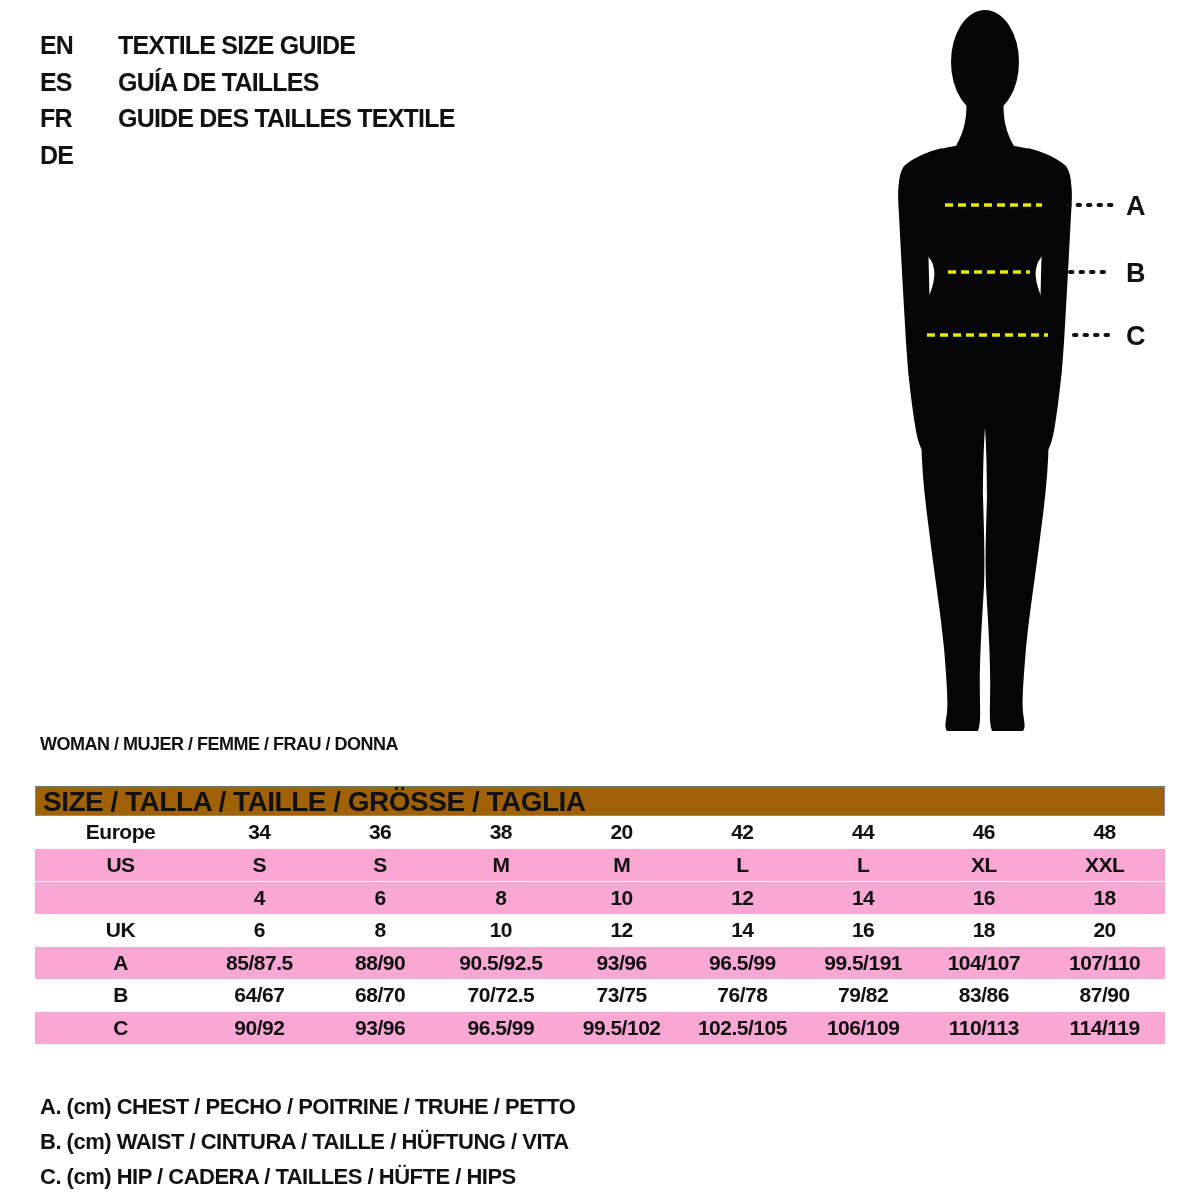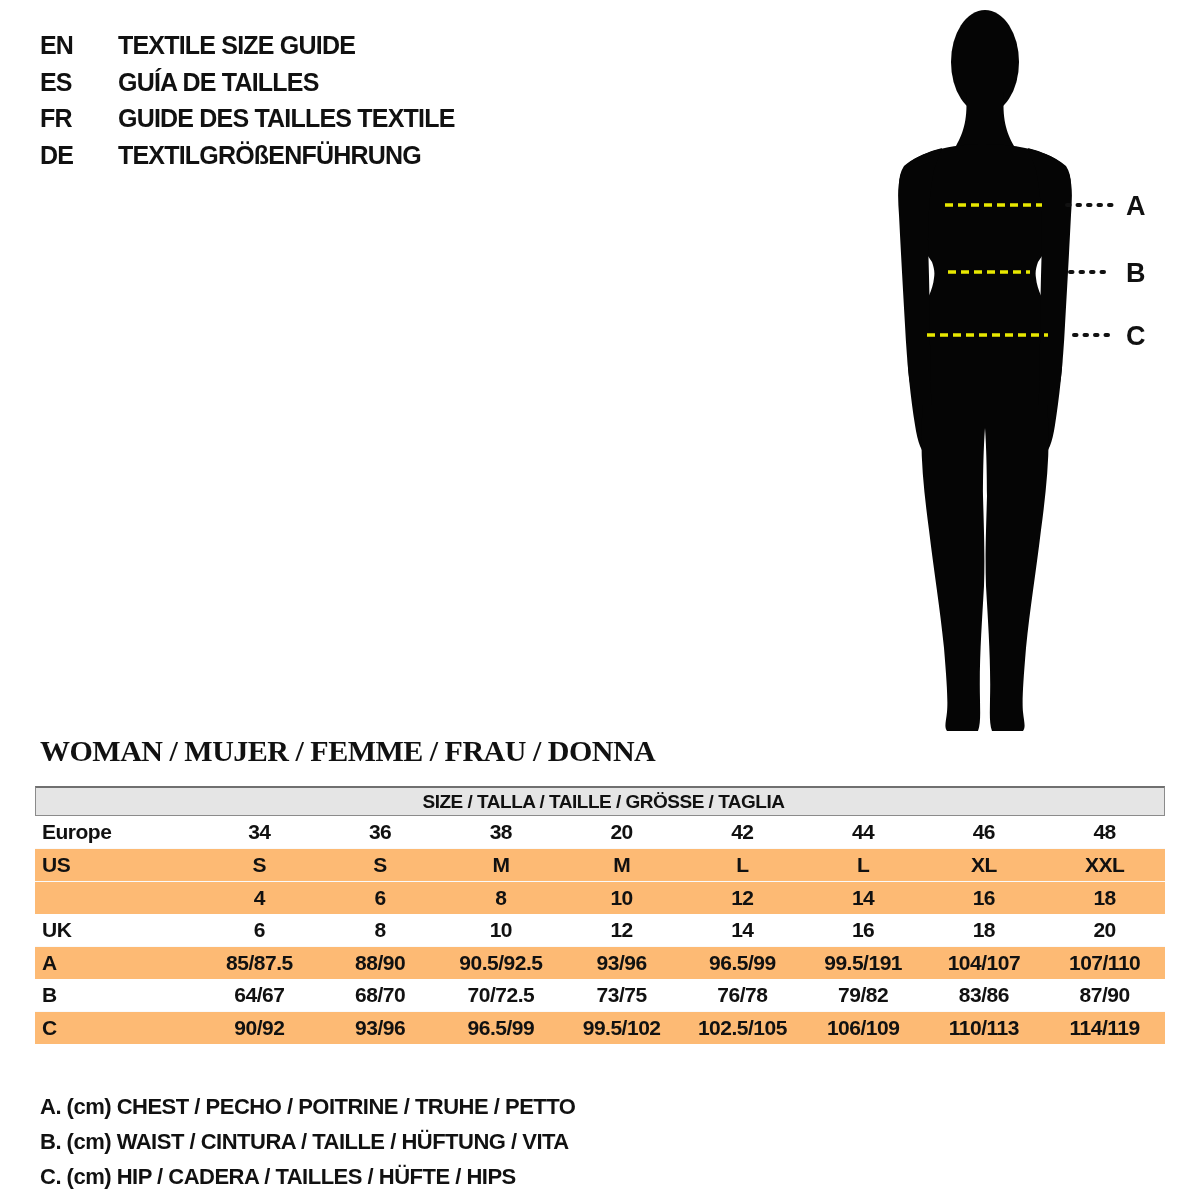--- a/index.html
+++ b/index.html
@@ -10,35 +10,35 @@
   
   .lang-block{position:absolute;left:40px;top:31px;}
   .lang-row{display:flex;height:36.5px;}
   .lang-code{width:78px;font-size:25px;font-weight:700;letter-spacing:-0.8px;}
   .lang-label{font-size:25px;font-weight:700;letter-spacing:-0.8px;white-space:nowrap;}
   
   .figure{position:absolute;left:860px;top:0;width:340px;height:760px;}
   .figure .body{fill:#050505;}
   .measure-label{font-family:"Liberation Sans",sans-serif;font-size:27px;font-weight:700;fill:#111;}
   
-  .section-title{position:absolute;left:40px;top:734px;font-size:30px;font-weight:700;letter-spacing:-0.5px;white-space:nowrap;font-family:Liberation Serif, serif;}
+  .section-title{position:absolute;left:40px;top:734px;font-size:18px;font-weight:700;letter-spacing:-0.5px;white-space:nowrap;}
   
   .size-table{position:absolute;left:35px;top:786px;width:1130px;}
   .table-header{
-    box-sizing:border-box;height:30px;line-height:27px;background:#e5e5e5;
+    box-sizing:border-box;height:30px;line-height:27px;background:#a16207;
     border:1px solid #8b8b8b;border-top:2px solid #707070;
-    font-size:19px;font-weight:700;letter-spacing:-0.5px;padding-left:7px;white-space:nowrap;text-align:center;
+    font-size:28px;font-weight:700;letter-spacing:-0.5px;padding-left:7px;white-space:nowrap;
   }
   table.sizes{border-collapse:collapse;table-layout:fixed;width:1130px;margin-top:0;}
   table.sizes td{
     height:32px;text-align:center;vertical-align:middle;
     font-size:21px;font-weight:700;letter-spacing:-0.5px;padding:0;
   }
-  table.sizes td.lbl{text-align:left;padding-left:7px;width:157px;}
-  tr.row-gray td{background:#fdba74;border-top:1px solid #fafafa;}
+  table.sizes td.lbl{text-align:center;padding-left:7px;width:157px;}
+  tr.row-gray td{background:#f9a8d4;border-top:1px solid #fafafa;}
   tr.row-white td{background:#ffffff;}
   
   .legend{position:absolute;left:40px;top:1089px;}
   .legend-line{height:35px;line-height:35px;font-size:22px;font-weight:700;letter-spacing:-0.5px;white-space:nowrap;}
 </style>
 </head>
 <body>
 
 <div class="canvas">
 
@@ -50,21 +50,20 @@
     <div class="lang-row">
       <span class="lang-code">ES</span>
       <span class="lang-label">GUÍA DE TAILLES</span>
     </div>
     <div class="lang-row">
       <span class="lang-code">FR</span>
       <span class="lang-label">GUIDE DES TAILLES TEXTILE</span>
     </div>
     <div class="lang-row">
       <span class="lang-code">DE</span>
-      <span class="lang-label">TEXTILGRÖßENFÜHRUNG</span>
     </div>
   </div>
 
   <svg class="figure" viewBox="0 0 340 760">
 
     <ellipse class="body" cx="125" cy="62" rx="34" ry="52"></ellipse>
 
     <path class="body" d="M106,92 C108,118 104,132 96,146 L154,146 C146,132 142,118 144,92 Z"></path>
 
     <path class="body" d="M44,166 C60,152 90,144 125,144 C160,144 190,152 206,166

